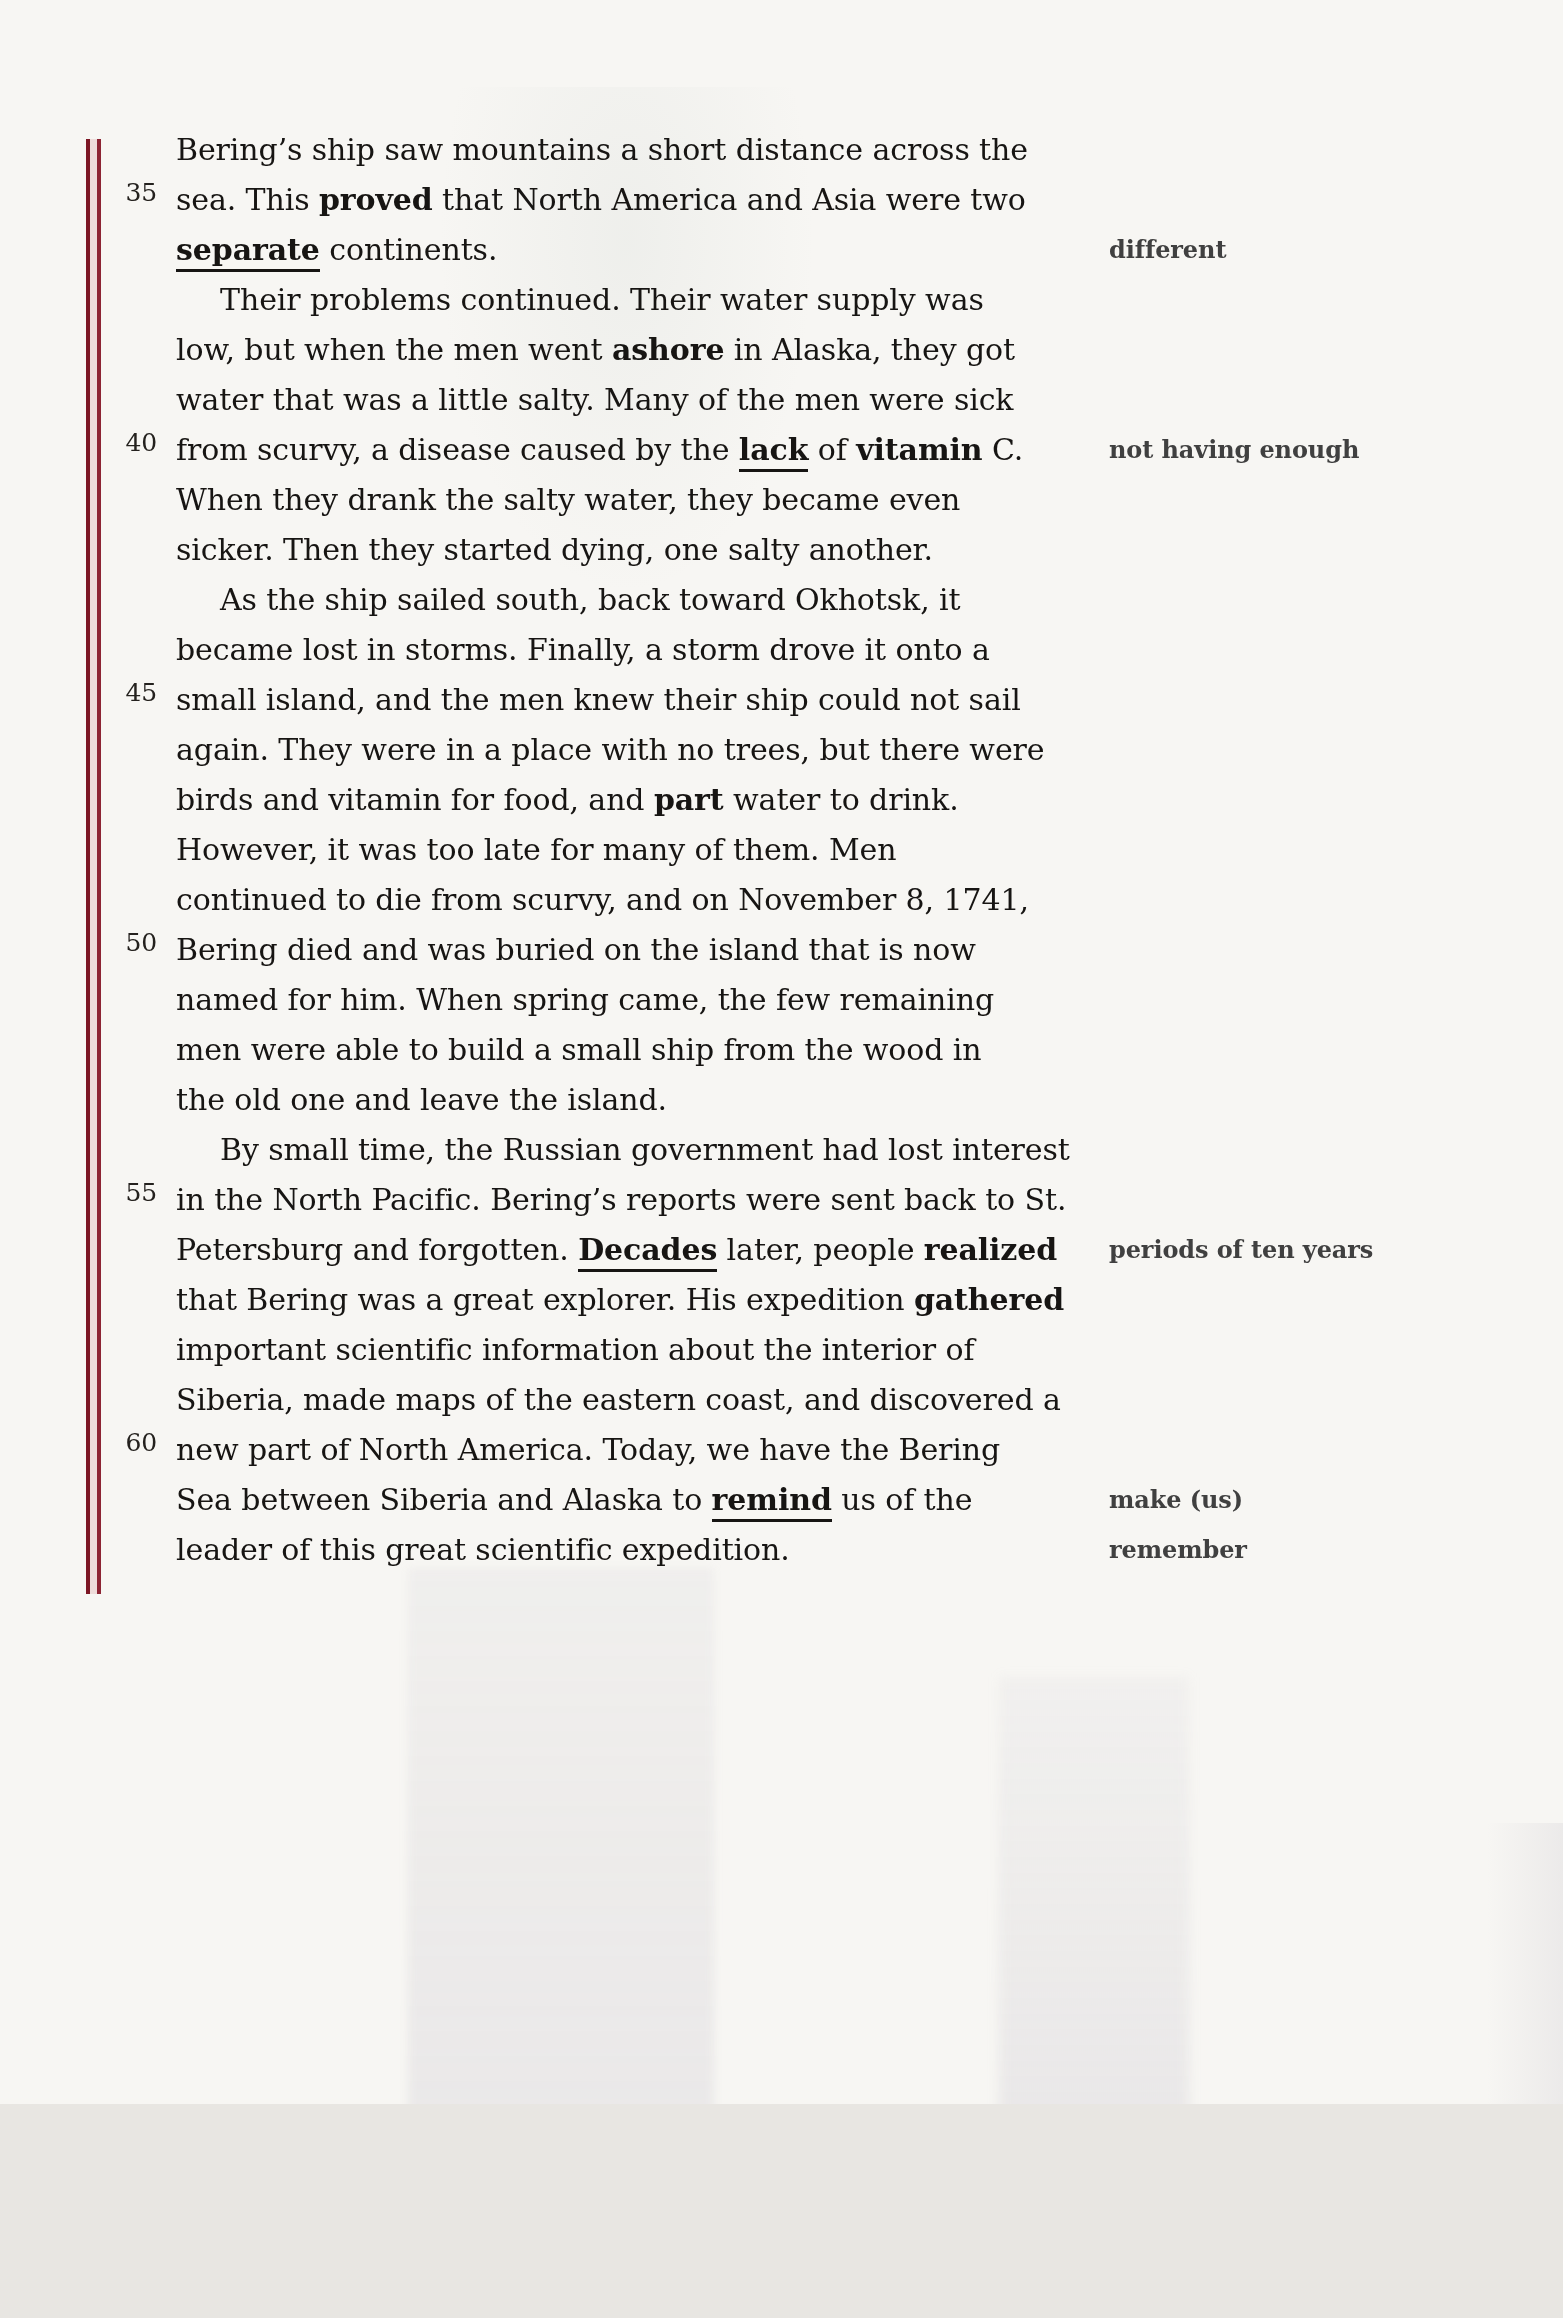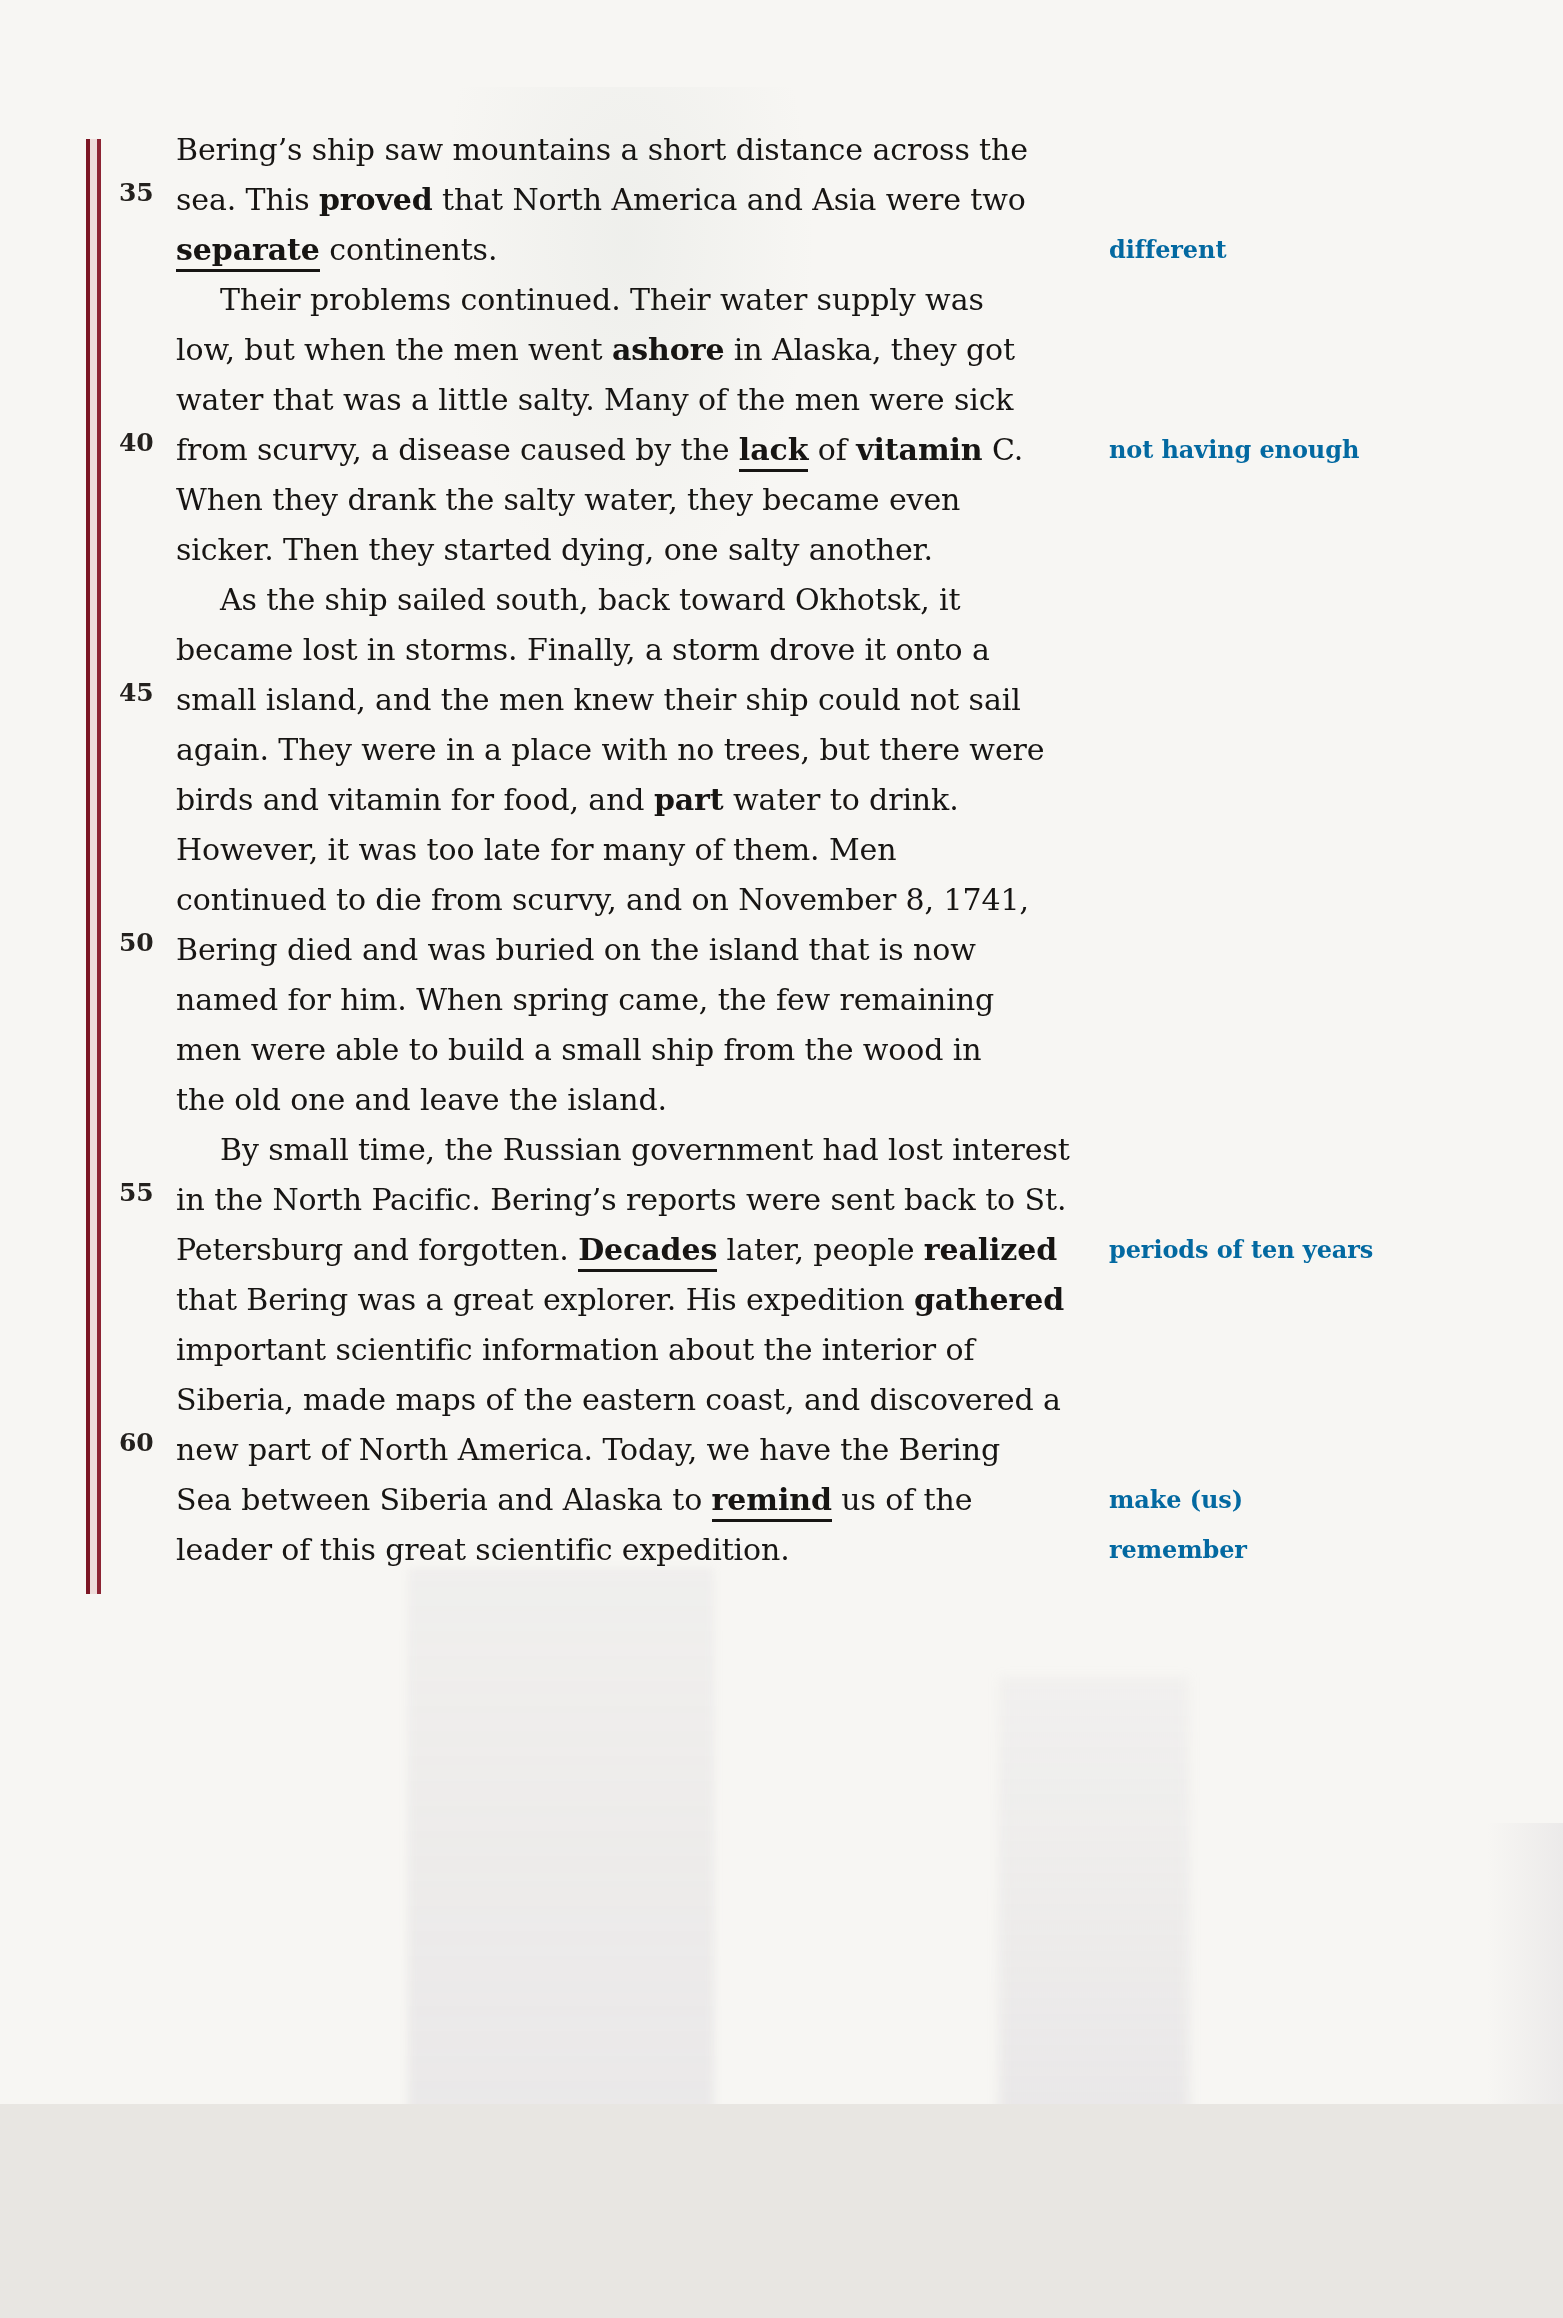--- a/index.html
+++ b/index.html
@@ -44,32 +44,32 @@
     position:absolute;left:176px;top:125px;
     width:941px;
     font-size:30px;line-height:50px;
     letter-spacing:-0.1px;
     color:#171513;
   }
   .line{position:relative;height:50px;white-space:nowrap;}
   .line.indent .txt{padding-left:44px;}
   .lineno{
     position:absolute;left:-57px;top:5.1px;width:38px;
+    text-align:right;
     font-size:25px;line-height:1;
     color:#24211e;
-    font-weight:bold;
   }
   .txt .b{font-weight:700;}
   .txt .u{border-bottom:3.6px solid #171513;padding-bottom:2px;}
   .gloss{
     position:absolute;left:933px;top:13px;
     font-size:24px;line-height:1;
     font-weight:700;
     white-space:nowrap;
-    color:#0369a1;
+    color:#404040;
   }
 
   
   .footer-rule{
     position:absolute;left:143px;top:2254px;
     width:965px;height:5.1px;
     background:#1c1a18;border-radius:2.9px;
   }
   .footer-title{
     position:relative;

